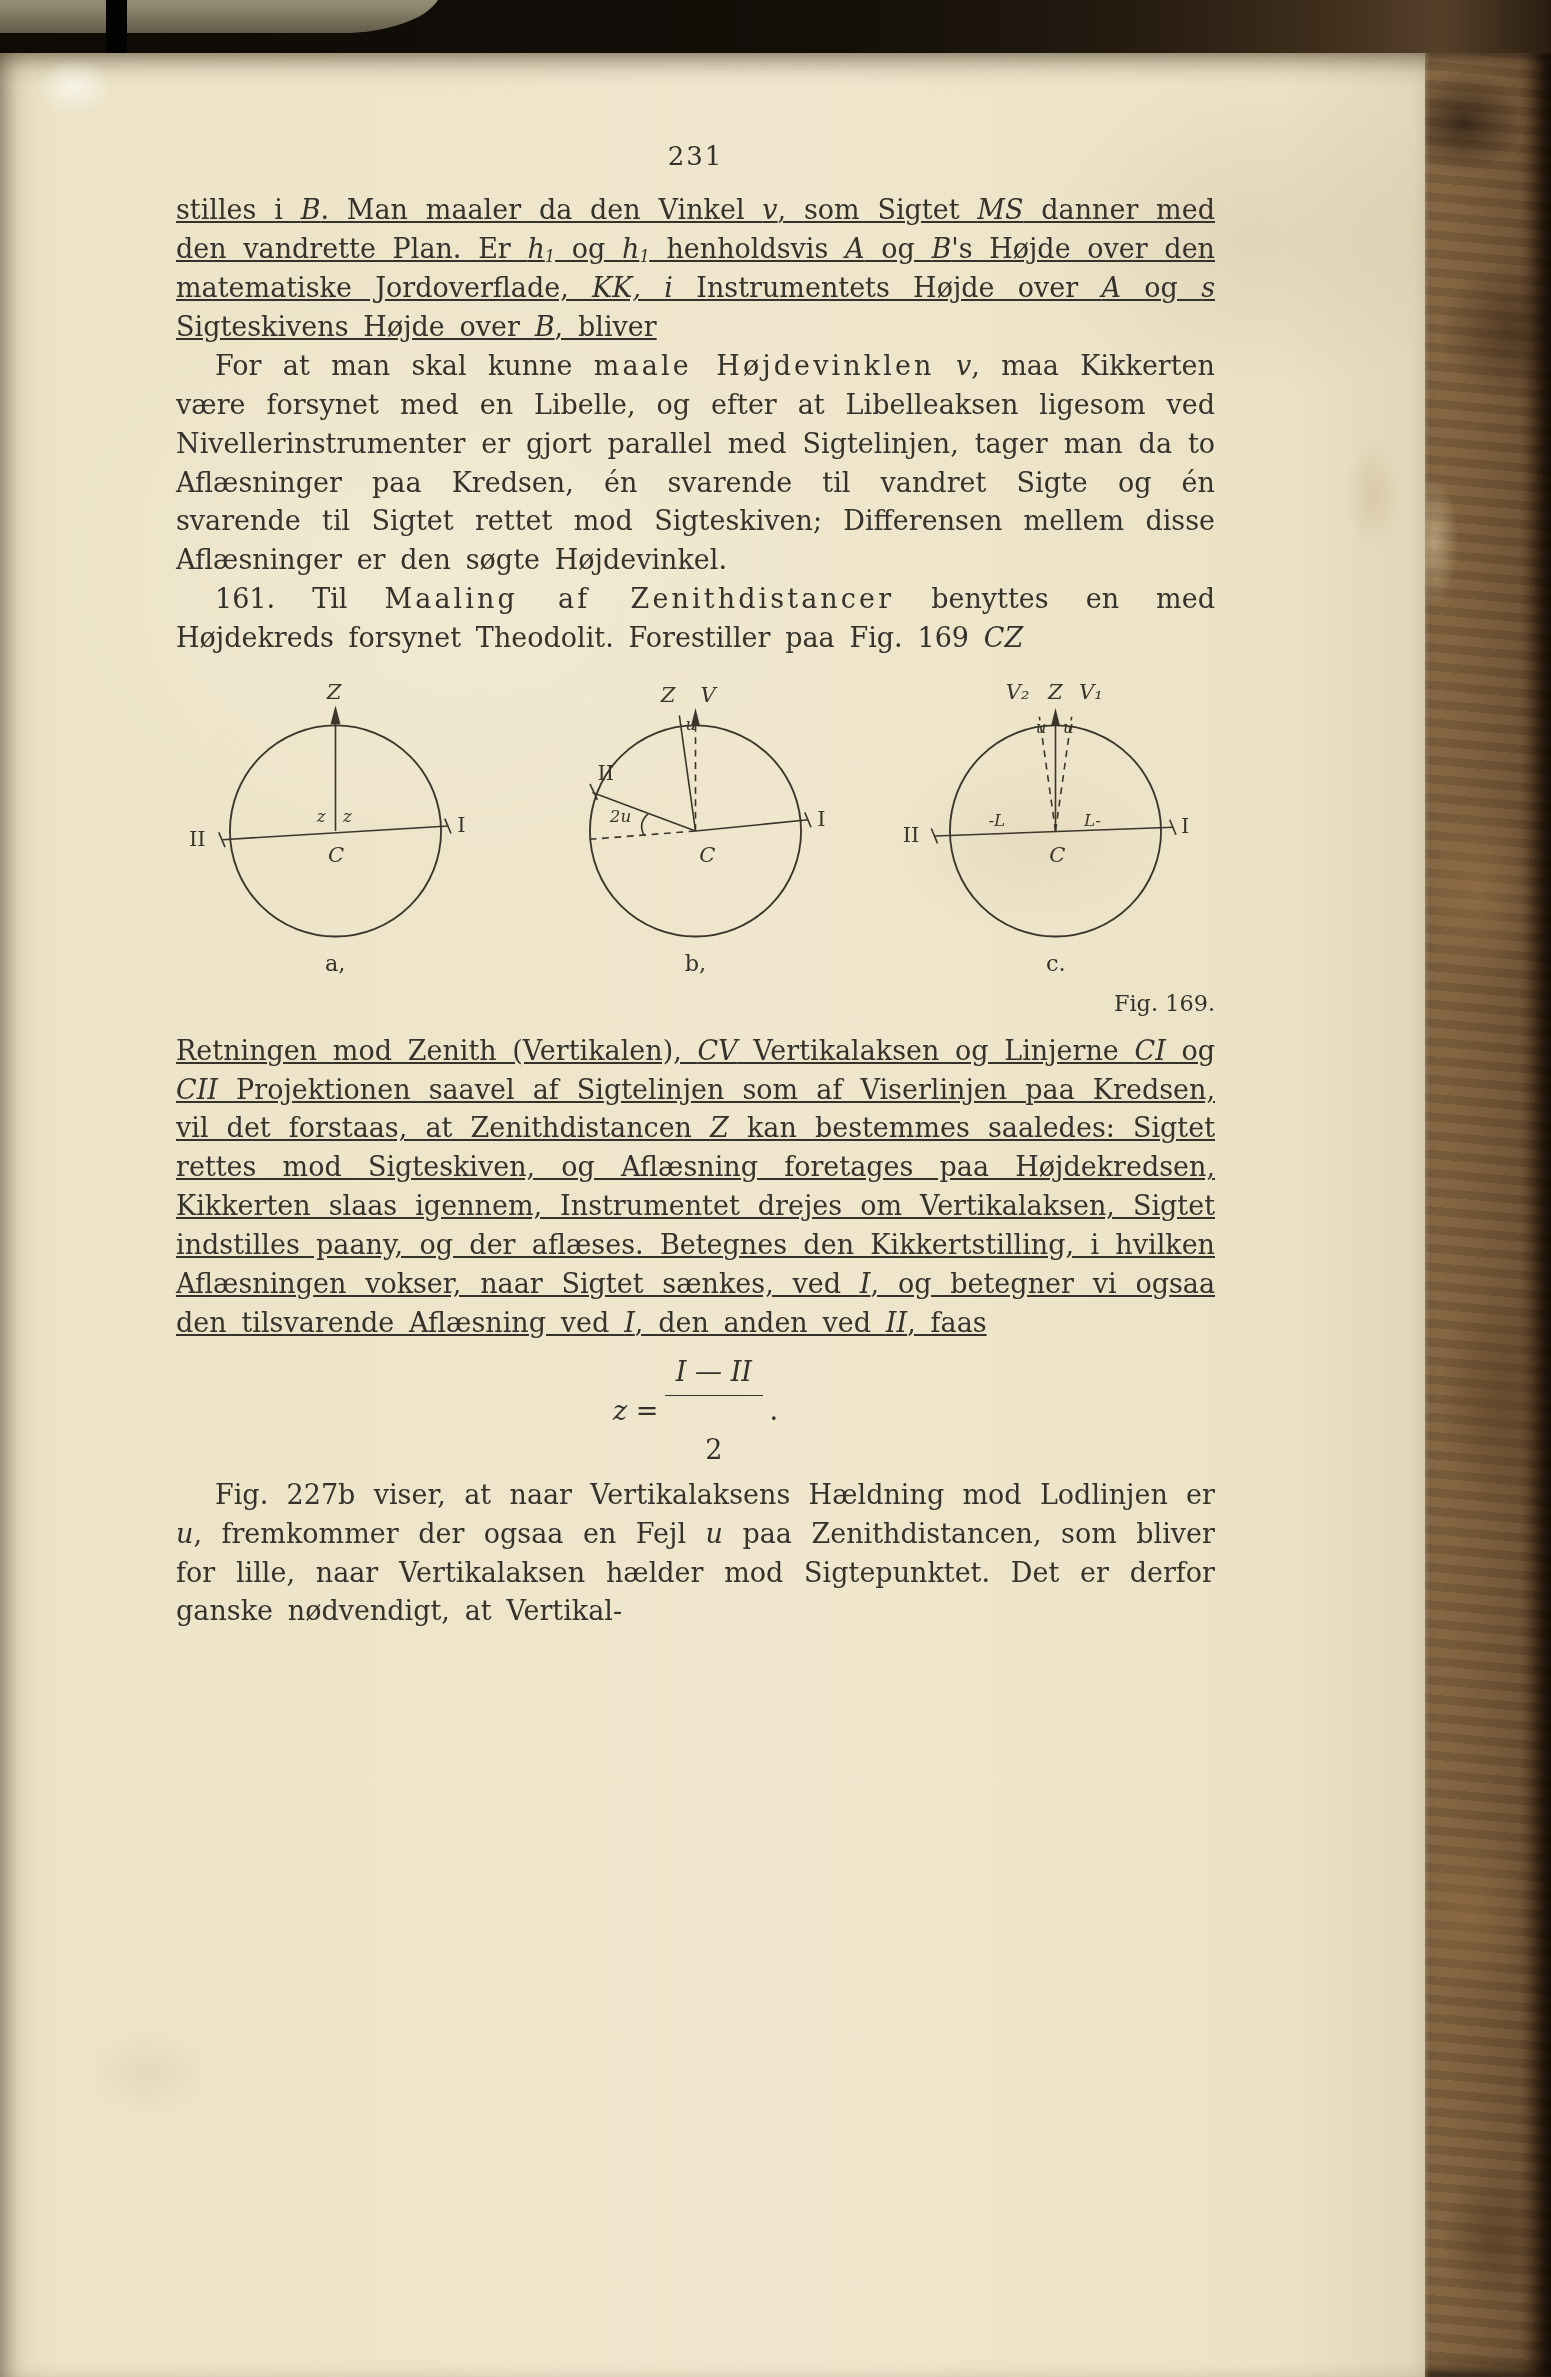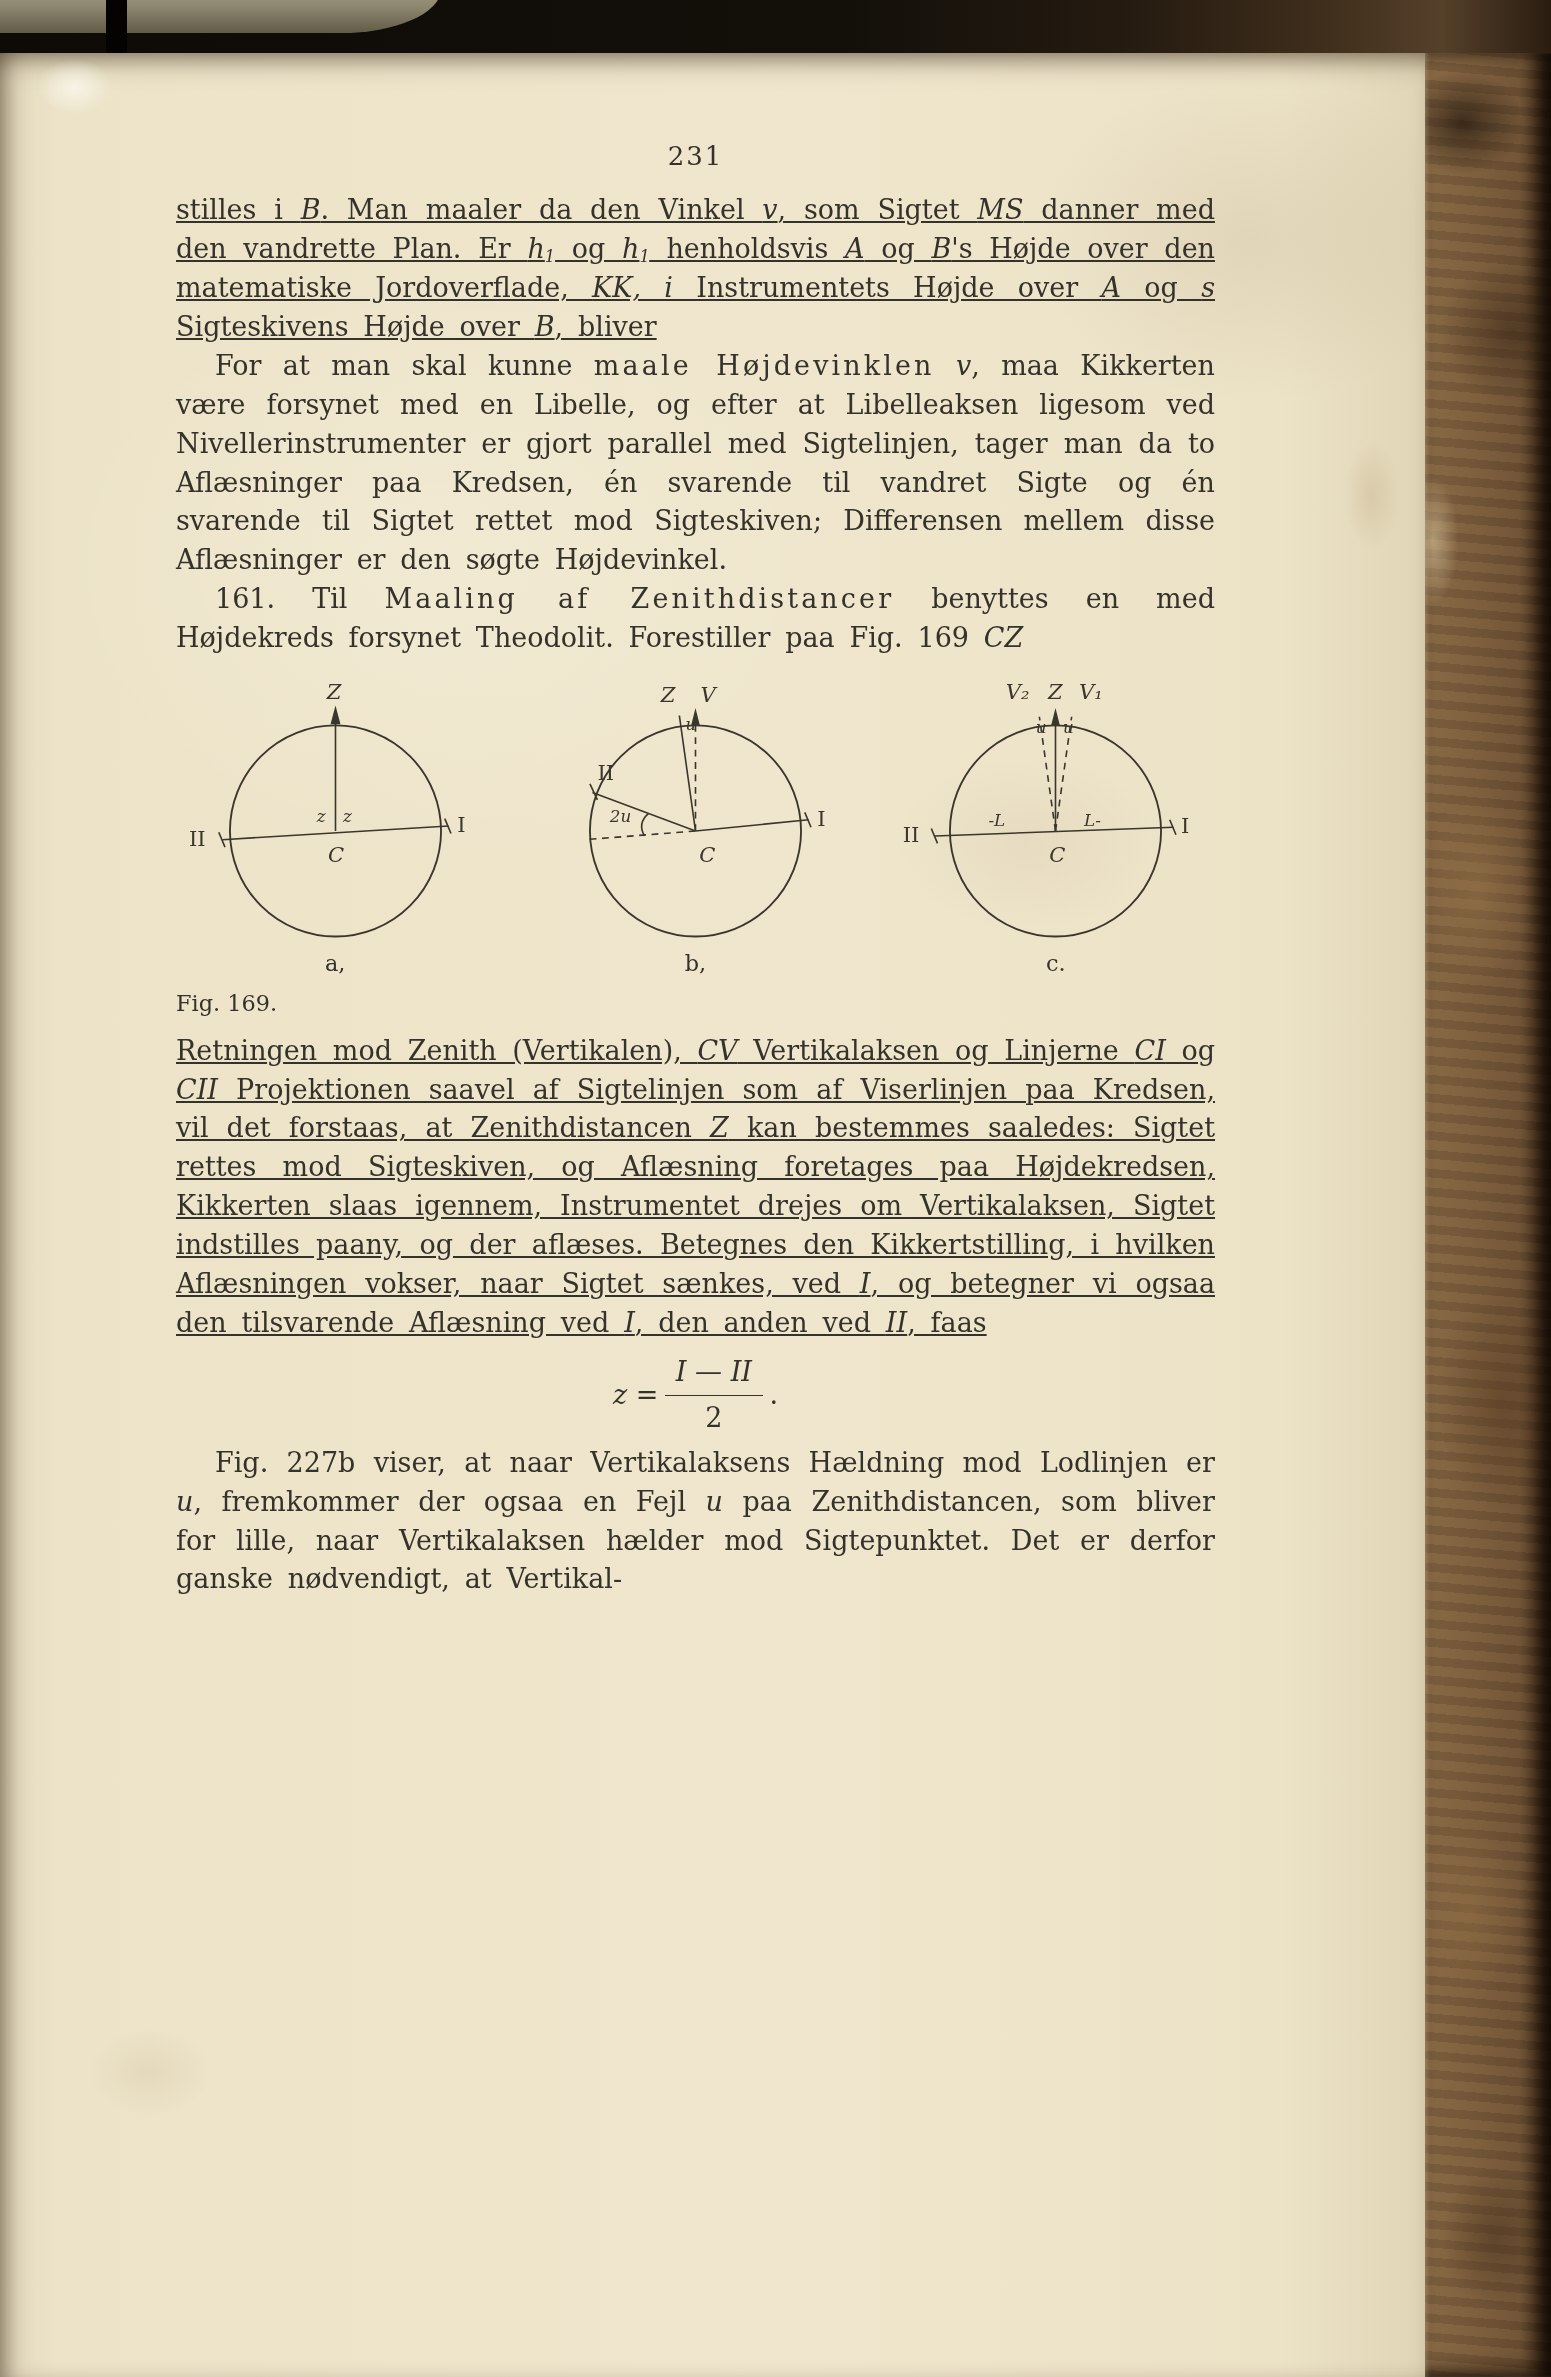--- a/index.html
+++ b/index.html
@@ -64,31 +64,31 @@
   .page-number{text-align:center;font-size:26px;letter-spacing:1.9px;margin-bottom:16px;margin-top:48px;}
   .para{margin:0;text-align:justify;text-indent:39px;word-spacing:6.2px;}
   .para.no-indent{text-indent:0;text-decoration:underline;}
   .it{font-style:italic;}
   .sp{letter-spacing:3.1px;}
   sub{font-size:0.6em;vertical-align:baseline;position:relative;top:0.25em;line-height:0;}
   .formula{text-align:center;margin:5px 0 6.2px;}
 
   
   .frac-formula{display:flex;justify-content:center;align-items:center;margin:10px 0 6.2px;}
-  .frac{display:inline-flex;flex-direction:column;align-items:center;margin:0 6.2px;}
+  .frac{display:inline-flex;flex-direction:column;align-items:center;margin:0 6.2px;gap:32px;}
   .frac .num{padding:0 11.2px 3.7px;border-bottom:1.9px solid #35312b;}
   .frac .den{padding-top:2.5px;}
 
   
   .figure{margin:18.7px 0 12.4px;}
   .diagrams{display:flex;justify-content:space-between;align-items:flex-end;padding:0 3.7px;}
   .diagram{display:flex;flex-direction:column;align-items:center;}
   .diagram svg{width:311px;height:267px;display:block;}
   .subcaption{font-size:22.4px;margin-top:3.7px;}
-  .fig-caption{text-align:left;font-size:22.4px;margin-top:7.5px;}
+  .fig-caption{text-align:right;font-size:22.4px;margin-top:7.5px;}
 
   
   .ln{stroke:#3b362c;stroke-width:2.6;fill:none;}
   .thick{stroke-width:3;}
   .dash{stroke-dasharray:11 9;}
   .arr{fill:#3b362c;stroke:none;}
   svg text{font-family:"DejaVu Serif", serif;fill:#3b362c;}
   svg .lbl{font-size:34px;}
   svg .sm{font-size:27px;}
   svg .it{font-style:italic;}

